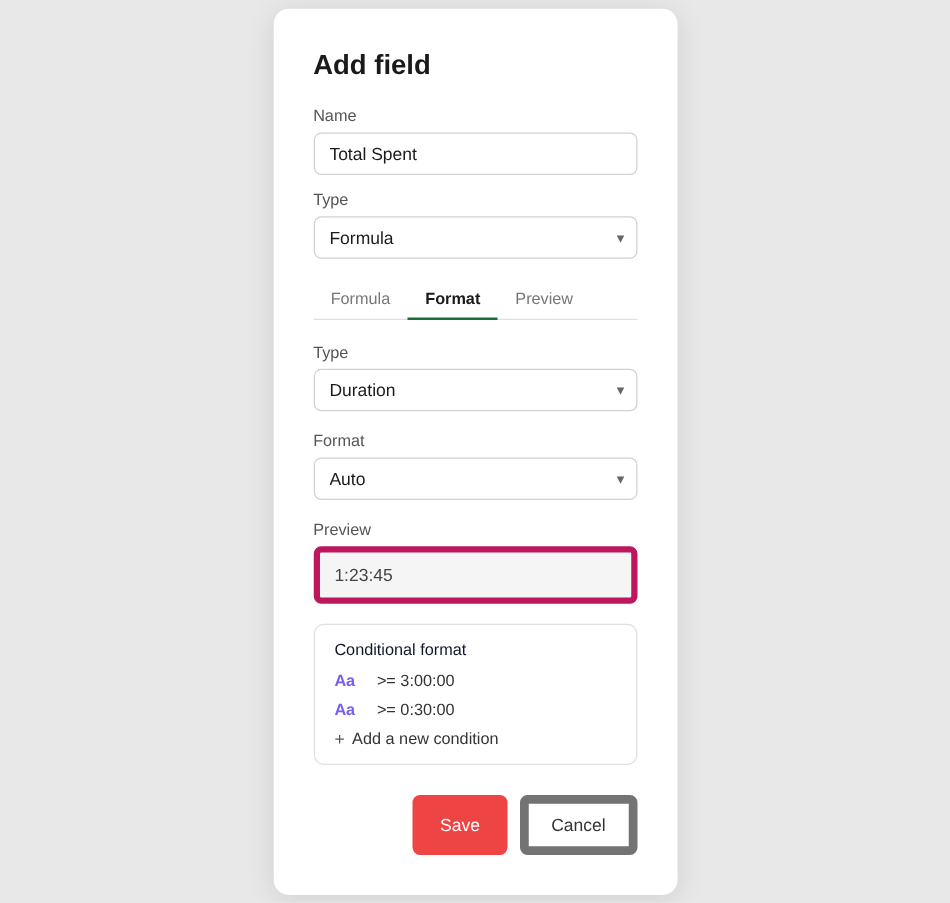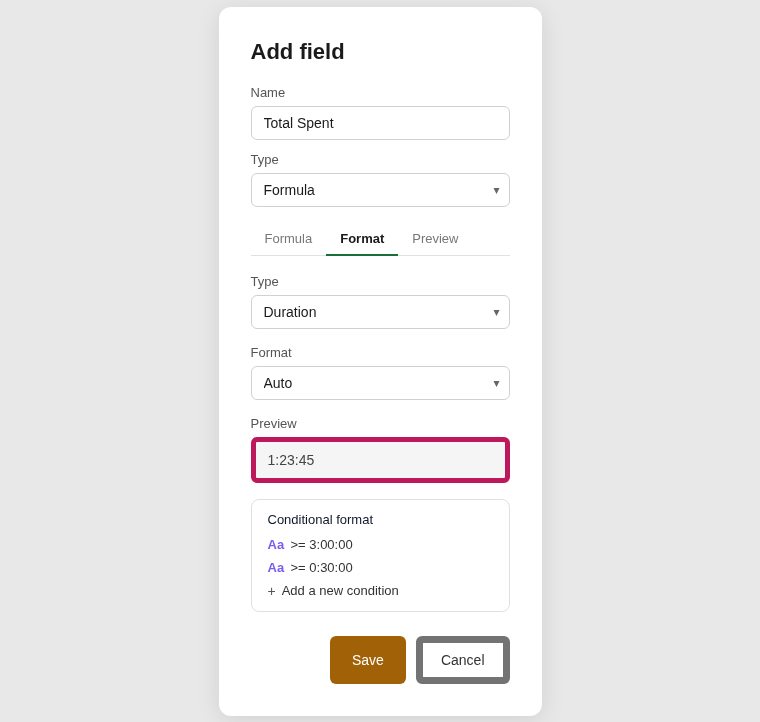--- a/index.html
+++ b/index.html
@@ -103,21 +103,21 @@
       margin-bottom: 24px;
     }
     .conditional-format-title {
       font-size: 13px;
       color: #0f172a;
       margin-bottom: 10px;
     }
     .condition-row {
       display: flex;
       align-items: center;
-      gap: 1px;
+      gap: 12px;
       margin-bottom: 8px;
     }
     .condition-aa {
       font-size: 13px;
       font-weight: 600;
       color: #7b5cf0;
       min-width: 22px;
     }
     .condition-text {
       font-size: 13px;
@@ -137,21 +137,21 @@
     .add-condition-label {
       font-size: 13px;
       color: #333;
     }
     .actions-row {
       display: flex;
       justify-content: flex-end;
       gap: 10px;
     }
     .btn-save {
-      background: #a16207;
+      background: #ef4444;
       color: #fff;
       border: none;
       border-radius: 6px;
       padding: 9px 22px;
       font-size: 14px;
       font-weight: 500;
       cursor: pointer;
     }
     .btn-cancel {
       background: #fff;

